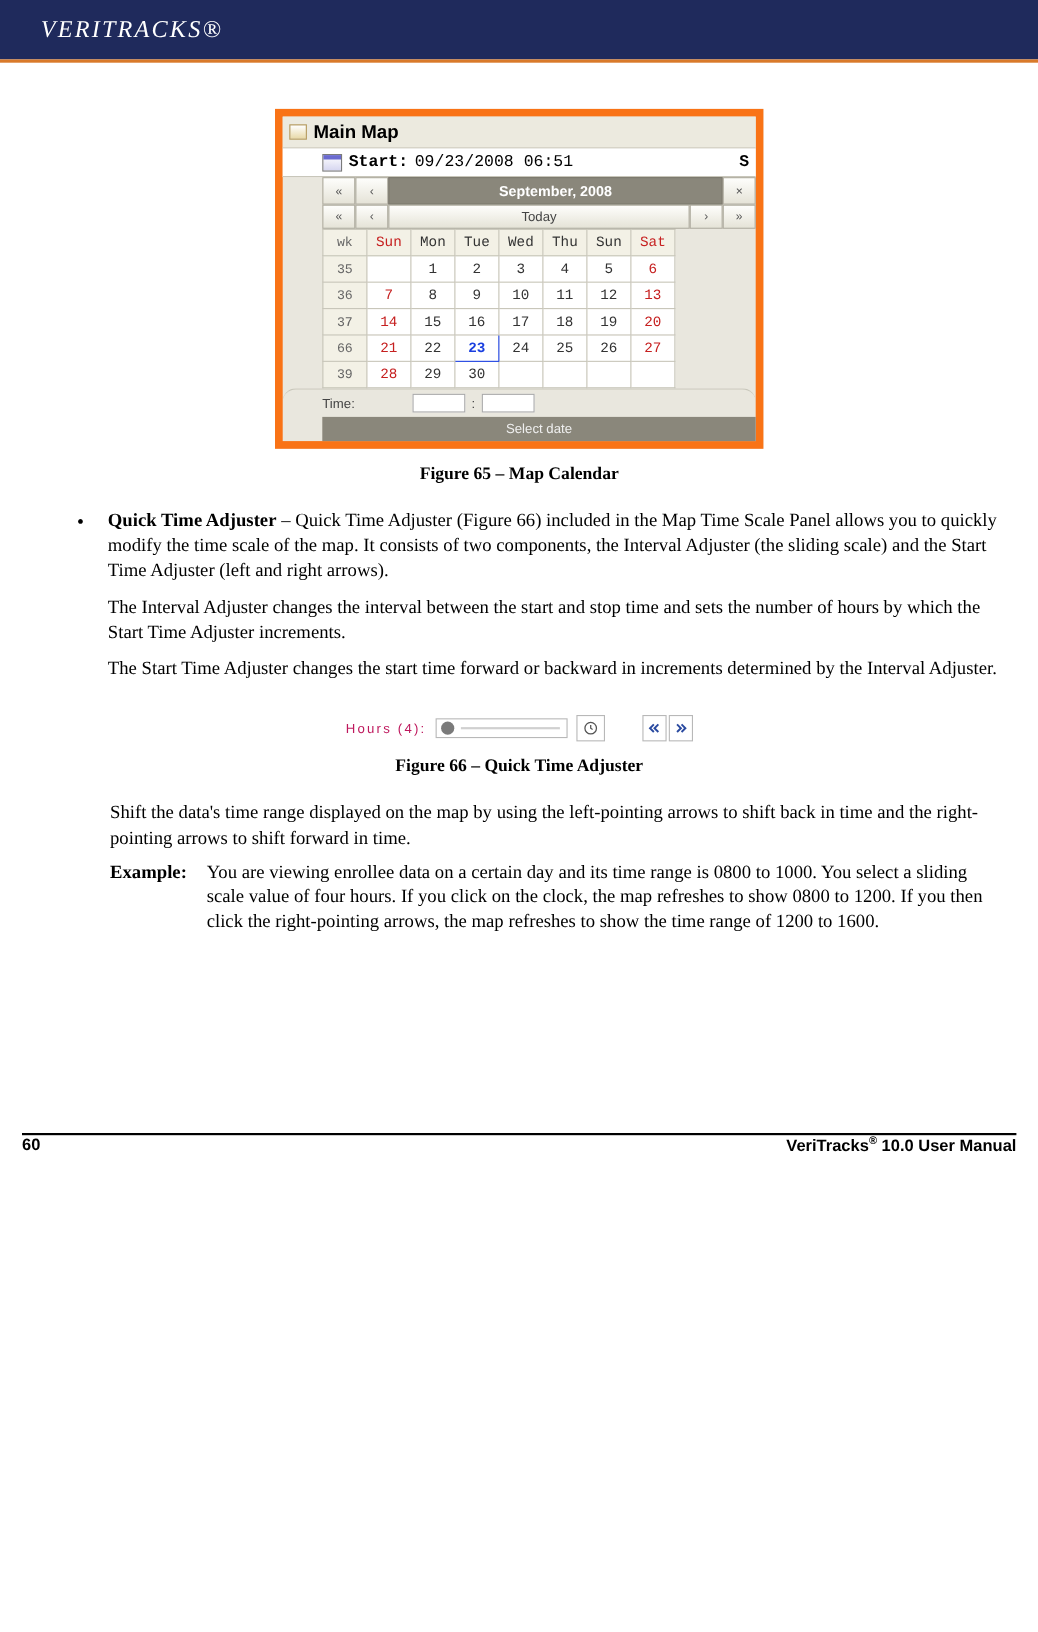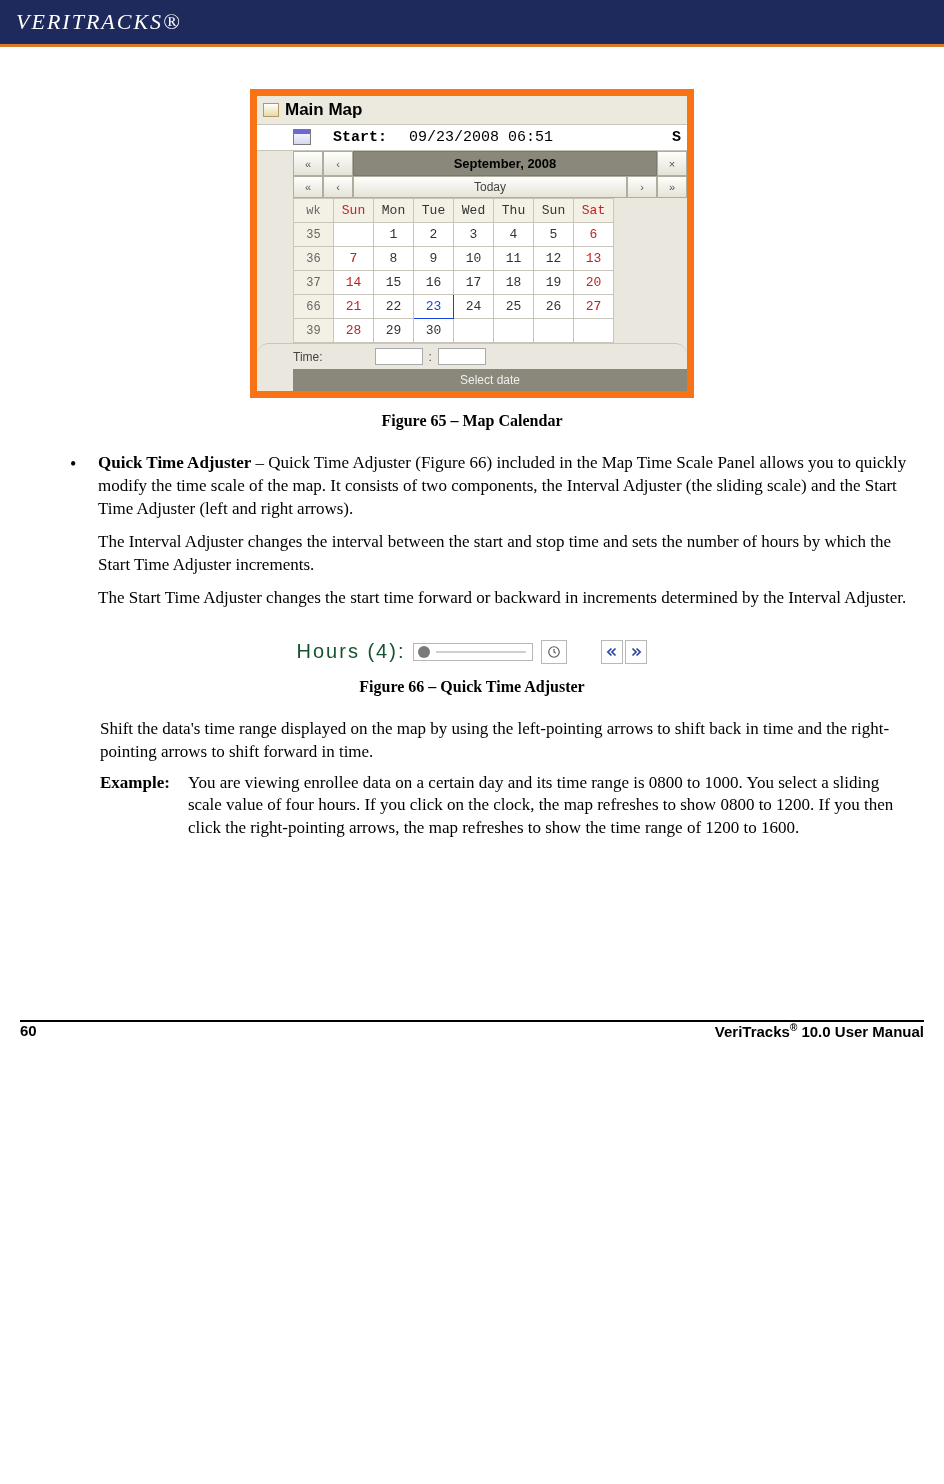--- a/index.html
+++ b/index.html
@@ -1,52 +1,52 @@
 <!DOCTYPE html>
 <html><head>
 <meta charset="utf-8">
 <style>
   * { box-sizing: border-box; margin: 0; padding: 0; }
   body { font-family: "Times New Roman", serif; font-size: 16px; background: #fff; width: 944px; margin: 0 auto; }
-  .header-bar { background: #1f2a5c; height: 44px; display: flex; align-items: center; padding-left: 16px; }
+  .header-bar { background: #1f2a5c; height: 54px; display: flex; align-items: center; padding-left: 37px; }
   .header-bar span { color: #fff; font-family: Georgia, serif; font-size: 22px; font-style: italic; letter-spacing: 2px; }
   .orange-line { height: 3px; background: #d97a2a; }
   .page { padding: 20px 30px 0 30px; }
   .fig-wrap { text-align: center; margin: 22px 0 14px 0; }
   .calendar-box { display: inline-block; border: 7px solid #f97316; background: #e9e7de; text-align: left; width: 444px; }
   .cal-title { display: flex; align-items: center; gap: 6px; padding: 4px 6px; font-family: Tahoma, sans-serif; font-size: 17px; font-weight: bold; background: #eceadf; border-bottom: 1px solid #c8c6ba; }
   .cal-title .mini-icon { display:inline-block; width:16px; height:14px; border:1px solid #b59a5b; background:linear-gradient(#fff,#e8d9a8); }
-  .cal-start-row { display: flex; align-items: flex-start; gap: 22px; padding: 4px 0 4px 36px; font-family: "Courier New", monospace; font-size: 15px; background: #fff; border-bottom: 1px solid #c8c6ba; font-weight: bold;}
+  .cal-start-row { display: flex; align-items: center; gap: 6px; padding: 4px 0 4px 36px; font-family: "Courier New", monospace; font-size: 15px; background: #fff; border-bottom: 1px solid #c8c6ba; font-weight: bold;}
   .cal-start-row .start-val { font-weight: normal; }
   .cal-start-row .trail-s { margin-left: auto; padding-right: 6px; }
   .cal-start-row .cal-icon { display:inline-block; width:18px; height:16px; border:1px solid #7a7a7a; background:linear-gradient(#fff,#d6d6f0); position:relative; }
   .cal-start-row .cal-icon::after{content:"";position:absolute;top:0;left:0;right:0;height:4px;background:#6a6ad0;}
   .cal-month-row { display: flex; align-items: stretch; padding-left: 36px; }
   .cal-month-row .mbtn { width:30px; border:1px solid #b0ada0; background:linear-gradient(#fefefc,#e5e3d7); display:flex; align-items:center; justify-content:center; font-size:11px; color:#555; font-family:Arial,sans-serif; cursor:default;}
-  .cal-month-row .mtitle { flex:1; background:#8a877b; color:#000000; font-family:Tahoma,sans-serif; font-size:13px; font-weight:bold; text-align:center; padding:4px 0; border:1px solid #7b786d;}
+  .cal-month-row .mtitle { flex:1; background:#8a877b; color:#ffffff; font-family:Tahoma,sans-serif; font-size:13px; font-weight:bold; text-align:center; padding:4px 0; border:1px solid #7b786d;}
   .cal-today-row { display: flex; align-items: stretch; padding-left: 36px; font-family:Tahoma,sans-serif; font-size:12px;}
   .cal-today-row .mbtn { width:30px; border:1px solid #b0ada0; background:linear-gradient(#fefefc,#e5e3d7); display:flex; align-items:center; justify-content:center; font-size:11px; color:#555; cursor:default;}
   .cal-today-row .tbtn { flex:1; border:1px solid #b0ada0; background:linear-gradient(#fefefc,#e5e3d7); text-align:center; padding:3px 0; color:#444;}
   table.cal-grid { border-collapse: collapse; margin-left: 36px; font-family: "Courier New", monospace; font-size: 13px; }
   table.cal-grid th, table.cal-grid td { border:1px solid #c8c6ba; width:40px; height:24px; text-align:center; background:#fff; color:#333; }
   table.cal-grid th { background:#f3f1e6; font-weight:normal; }
   table.cal-grid th:first-child, table.cal-grid td:first-child { color:#666; background:#f3f1e6; font-size:12px;}
   .sun, .sat { color:#c62020 !important; }
-  .sel-day { color:#1a3fe0 !important; font-weight:normal; border:1px solid #1a3fe0 !important; }
+  .sel-day { color:#1a3fe0 !important; font-weight:bold; border:1px solid #1a3fe0 !important; }
   .cal-time-row { display:flex; align-items:center; padding:4px 0 4px 36px; gap:6px; font-family:Tahoma,sans-serif; font-size:12px; color:#444; border-top:1px solid #c8c6ba;border-radius:12px;}
   .cal-time-row input { width:28px; border:1px solid #aaa; font-family:"Courier New",monospace; font-size:13px; text-align:center;padding-left:46px;}
   .cal-select-row { margin-left:36px; background:#8a877b; color:#efefef; text-align:center; font-family:Tahoma,sans-serif; font-size:12px; padding:4px 0; }
   .fig-caption { text-align:center; font-weight:bold; font-size:16px; margin:14px 0 22px 0; }
   ul.bullets { list-style:none; padding-left:40px; }
   ul.bullets > li { position:relative; padding-left:28px; margin-bottom:14px; font-size:17px; line-height:1.35; }
   ul.bullets > li::before { content:"•"; position:absolute; left:0; top:0; font-size:18px; color:#000;}
   ul.bullets .term { font-weight:bold; }
   ul.bullets p { margin-top:10px; }
   .qta-wrap { text-align:center; margin:30px 0 12px 0; }
-  .qta { display:inline-flex; align-items:center; gap:8px; font-family:Tahoma,sans-serif; font-size:20px; color:#14532d; letter-spacing:2px;}
+  .qta { display:inline-flex; align-items:center; gap:8px; font-family:Tahoma,sans-serif; font-size:12px; color:#be185d; letter-spacing:2px;}
   .qta .slider { display:inline-flex; align-items:center; width:120px; height:18px; border:1px solid #b8b8b8; background:#fff; position:relative;}
   .qta .slider .knob { width:12px; height:12px; background:#7a7a7a; border-radius:50%; margin-left:4px;}
   .qta .slider .track { flex:1; height:2px; background:#d0d0d0; margin:0 6px;}
   .qta .clock-btn { width:26px; height:24px; border:1px solid #b8b8b8; display:inline-flex; align-items:center; justify-content:center; background:#fff;}
   .qta .arrow-group { display:inline-flex; gap:2px; }
   .qta .arrow-btn { width:22px; height:24px; border:1px solid #b8b8b8; display:inline-flex; align-items:center; justify-content:center; background:#fff;}
   .arrow-btn svg, .clock-btn svg { width:14px; height:14px; }
   .body-text { padding-left:70px; font-size:17px; line-height:1.35; margin-top:20px;}
   .example-row { display:flex; padding-left:70px; font-size:17px; line-height:1.35; margin-top:8px; gap:18px;}
   .example-row .ex-label { font-weight:bold; white-space:nowrap;}

